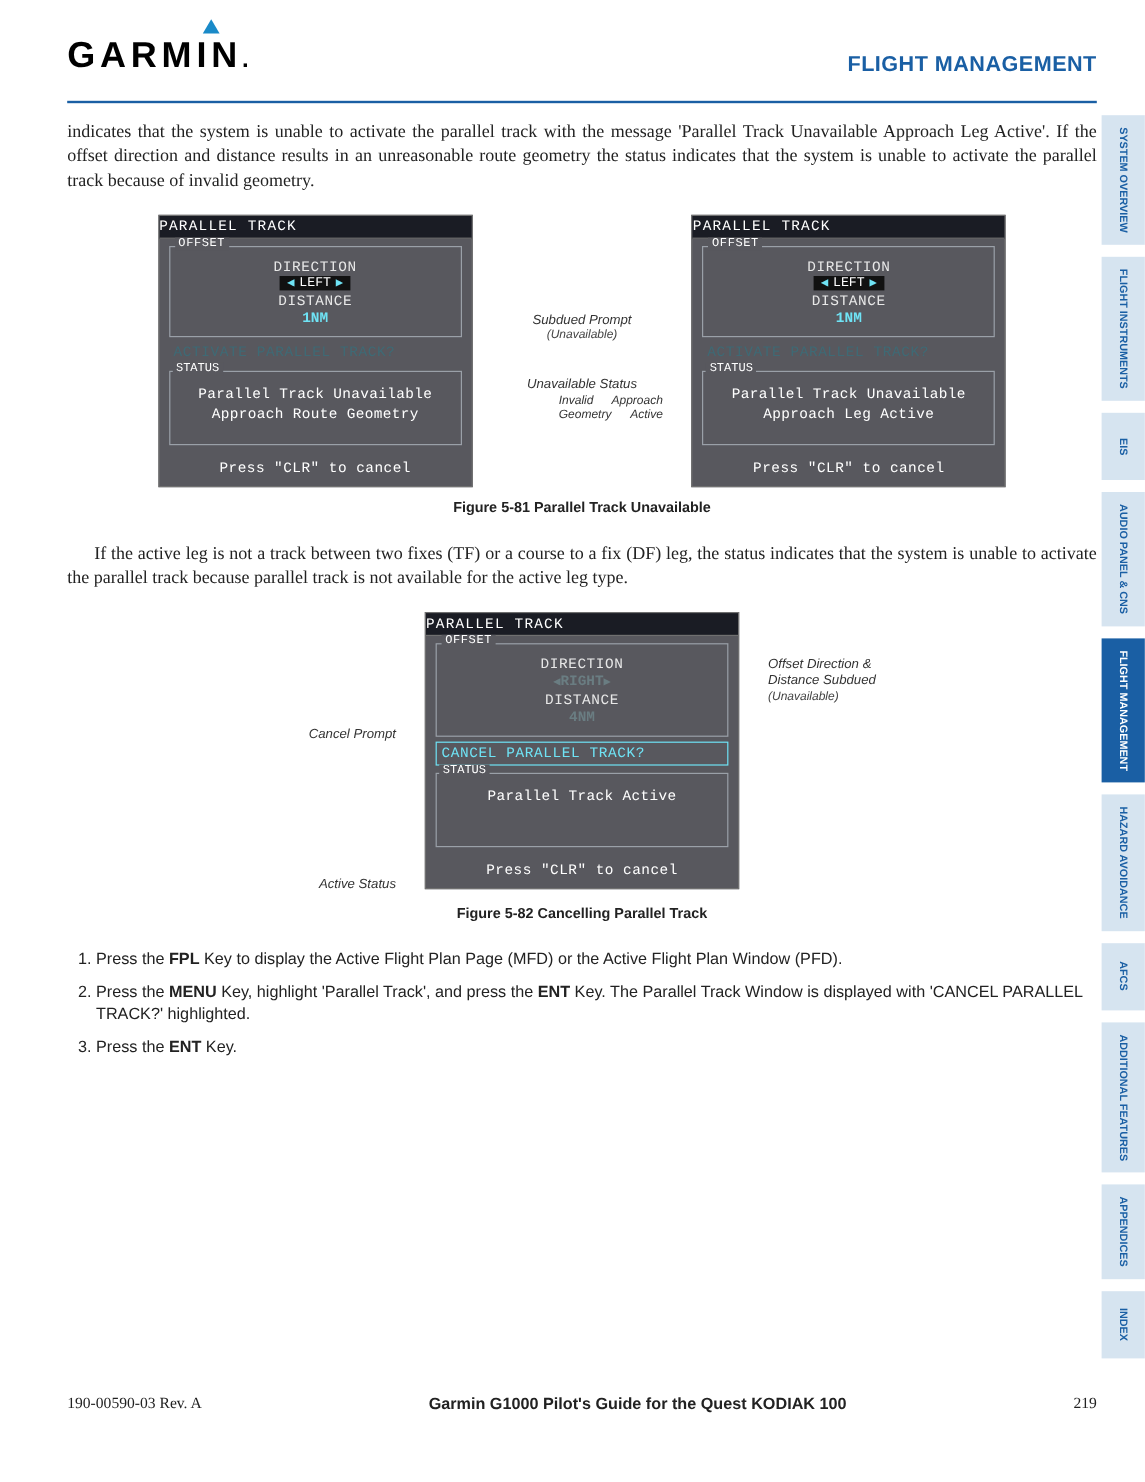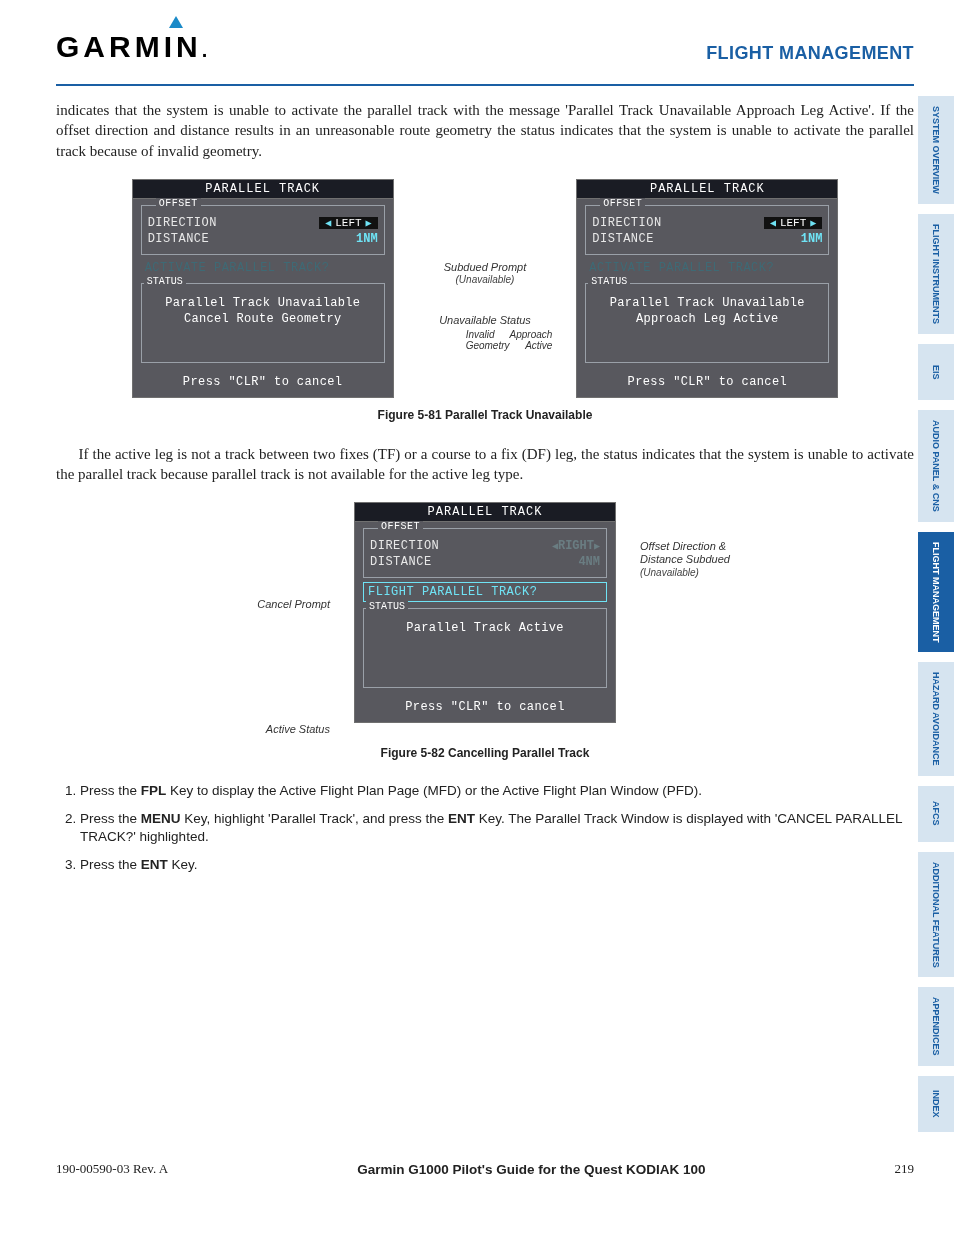--- a/index.html
+++ b/index.html
@@ -122,41 +122,41 @@
     width: 260px;
     border: 1px solid #707070;
     background: #58585e;
     font-family: "Courier New", monospace;
     color: #fff;
     position: relative;
   }
   .mfd .titlebar {
     background: #1a1c24;
     color: #fff;
-    text-align: center;
+    text-align: left;
     font-size: 12px;
     letter-spacing: 1px;
     padding: 2px 0;
     border-bottom: 1px solid #707070;
   }
   .mfd .group {
     margin: 6px 8px 4px 8px;
     position: relative;
     padding: 8px 6px 6px 6px;
     border: 1px solid #9aa0a8;
   }
   .mfd .group .glabel {
     position: absolute;
-    top: -8px; left: 14px;
+    top: -8px; left: 4px;
     background: #58585e;
     font-size: 10px;
     padding: 0 3px;
     letter-spacing: 0.5px;
   }
-  .row { display:flex; justify-content:space-between; align-items:center; font-size:12px; margin:2px 0; }
+  .row { display:flex; justify-content:space-between; align-items:center; font-size:12px; margin:2px 0;flex-direction:column; }
   .row .lab { color:#e8e8e8; letter-spacing:0.5px; }
   .row .val { color:#6fe3f5; font-weight:bold; }
   .val.sub { color:#6a7d82; }
   .sel-box {
     background:#111; color:#fff; padding:0 6px; font-size:11px;
     display:inline-flex; align-items:center; gap:4px;
   }
   .arrow { color:#6fe3f5; font-size:10px; }
   .prompt {
     margin: 0 8px 6px 8px;
@@ -164,21 +164,21 @@
     color: #6fe3f5;
     letter-spacing: 0.5px;
     padding: 2px 4px;
   }
   .prompt.bordered { border: 1px solid #6fe3f5; color:#6fe3f5; }
   .prompt.subdued { color:#3e6a75; }
   .statusbox {
     margin: 6px 8px;
     position: relative;
     border: 1px solid #9aa0a8;
-    padding: 10px 6px 24px 6px;
+    padding: 10px 6px 6px 6px;
     min-height: 44px;
   }
   .statusbox .glabel {
     position: absolute;
     top: -8px; left: 2px;
     background: #58585e;
     font-size: 10px;
     padding: 0 3px;
   }
   .status-line { text-align:center; font-size:12px; color:#fff; margin:2px 0; letter-spacing:0.3px;}
@@ -255,21 +255,21 @@
         </div>
         <div class="row">
           <span class="lab">DISTANCE</span>
           <span class="val">1NM</span>
         </div>
       </div>
       <div class="prompt subdued">ACTIVATE PARALLEL TRACK?</div>
       <div class="statusbox">
         <div class="glabel">STATUS</div>
         <div class="status-line">Parallel Track Unavailable</div>
-        <div class="status-line">Cancel Route Geometry</div>
+        <div class="status-line">Approach Route Geometry</div>
       </div>
       <div class="footer-instr">Press "CLR" to cancel</div>
     </div>
 
     <div class="annot-col" style="padding-top:82px; text-align:center;">
       <div class="annot">
         <span>Subdued Prompt</span><br>
         <span class="small">(Unavailable)</span>
       </div>
       <div style="height:28px"></div>
@@ -325,21 +325,21 @@
         <div class="glabel">OFFSET</div>
         <div class="row">
           <span class="lab">DIRECTION</span>
           <span class="val sub"><span style="font-size:10px">◀</span><span>RIGHT</span><span style="font-size:10px">▶</span></span>
         </div>
         <div class="row">
           <span class="lab">DISTANCE</span>
           <span class="val sub">4NM</span>
         </div>
       </div>
-      <div class="prompt bordered">FLIGHT PARALLEL TRACK?</div>
+      <div class="prompt bordered">CANCEL PARALLEL TRACK?</div>
       <div class="statusbox">
         <div class="glabel">STATUS</div>
         <div class="status-line">Parallel Track Active</div>
         <div class="status-line">&nbsp;</div>
       </div>
       <div class="footer-instr">Press "CLR" to cancel</div>
     </div>
 
     <div class="annot-col right" style="padding-top:38px;">
       <div class="annot">

